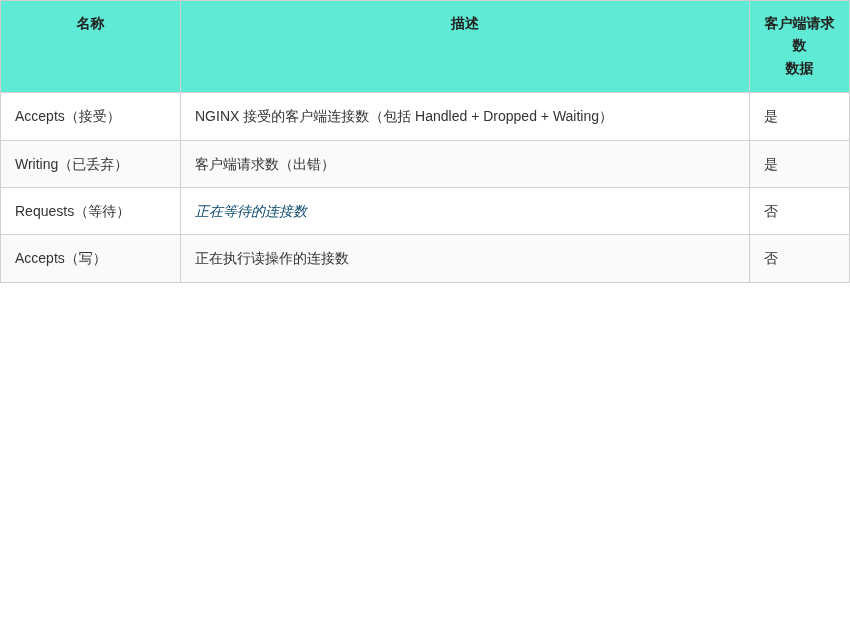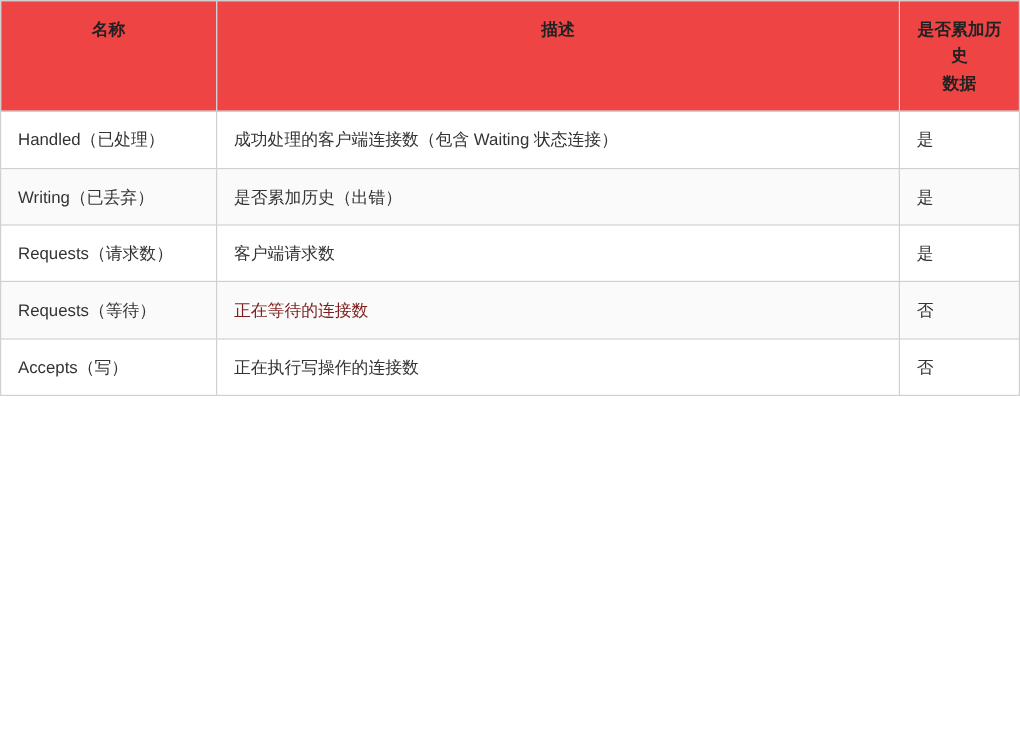--- a/index.html
+++ b/index.html
@@ -29,21 +29,22 @@
     }
 
     th, td {
       border: 1px solid #d0d0d0;
       padding: 12px 14px;
       vertical-align: top;
       line-height: 1.6;
     }
 
     thead tr {
-      background-color: #ef4444;
+      background-color: #5eead4;
+      font-family: Liberation Serif, serif;
     }
 
     th {
       font-weight: bold;
       font-size: 14px;
       color: #222;
     }
 
     tbody tr:nth-child(even) {
       background-color: #fafafa;
@@ -60,56 +61,52 @@
     .col-desc {
       width: auto;
     }
 
     .col-cumulative {
       width: 100px;
       white-space: nowrap;
     }
 
     .link-style {
-      color: #7f1d1d;
+      color: #0c4a6e;
       text-decoration: none;
+      font-style: italic;
     }
   </style>
 </head>
 <body>
 
 <table class="table-container">
   <thead>
     <tr>
       <th class="col-name">名称</th>
       <th class="col-desc">描述</th>
-      <th class="col-cumulative" style="white-space: pre-line;">是否累加历史
+      <th class="col-cumulative" style="white-space: pre-line;">客户端请求数
 数据</th>
     </tr>
   </thead>
   <tbody id="table-body">
-      <tr>
-        <td class="col-name">Handled（已处理）</td>
-        <td class="col-desc">成功处理的客户端连接数（包含 Waiting 状态连接）</td>
+  <tr>
+        <td class="col-name">Accepts（接受）</td>
+        <td class="col-desc">NGINX 接受的客户端连接数（包括 Handled + Dropped + Waiting）</td>
         <td class="col-cumulative">是</td>
       </tr>
       <tr>
         <td class="col-name">Writing（已丢弃）</td>
-        <td class="col-desc">是否累加历史（出错）</td>
-        <td class="col-cumulative">是</td>
-      </tr>
-      <tr>
-        <td class="col-name">Requests（请求数）</td>
-        <td class="col-desc">客户端请求数</td>
+        <td class="col-desc">客户端请求数（出错）</td>
         <td class="col-cumulative">是</td>
       </tr>
       <tr>
         <td class="col-name">Requests（等待）</td>
         <td class="col-desc"><a class="link-style" href="#">正在等待的连接数</a></td>
         <td class="col-cumulative">否</td>
       </tr>
       <tr>
         <td class="col-name">Accepts（写）</td>
-        <td class="col-desc">正在执行写操作的连接数</td>
+        <td class="col-desc">正在执行读操作的连接数</td>
         <td class="col-cumulative">否</td>
       </tr>
     </tbody>
 </table>
 
 </body></html>

